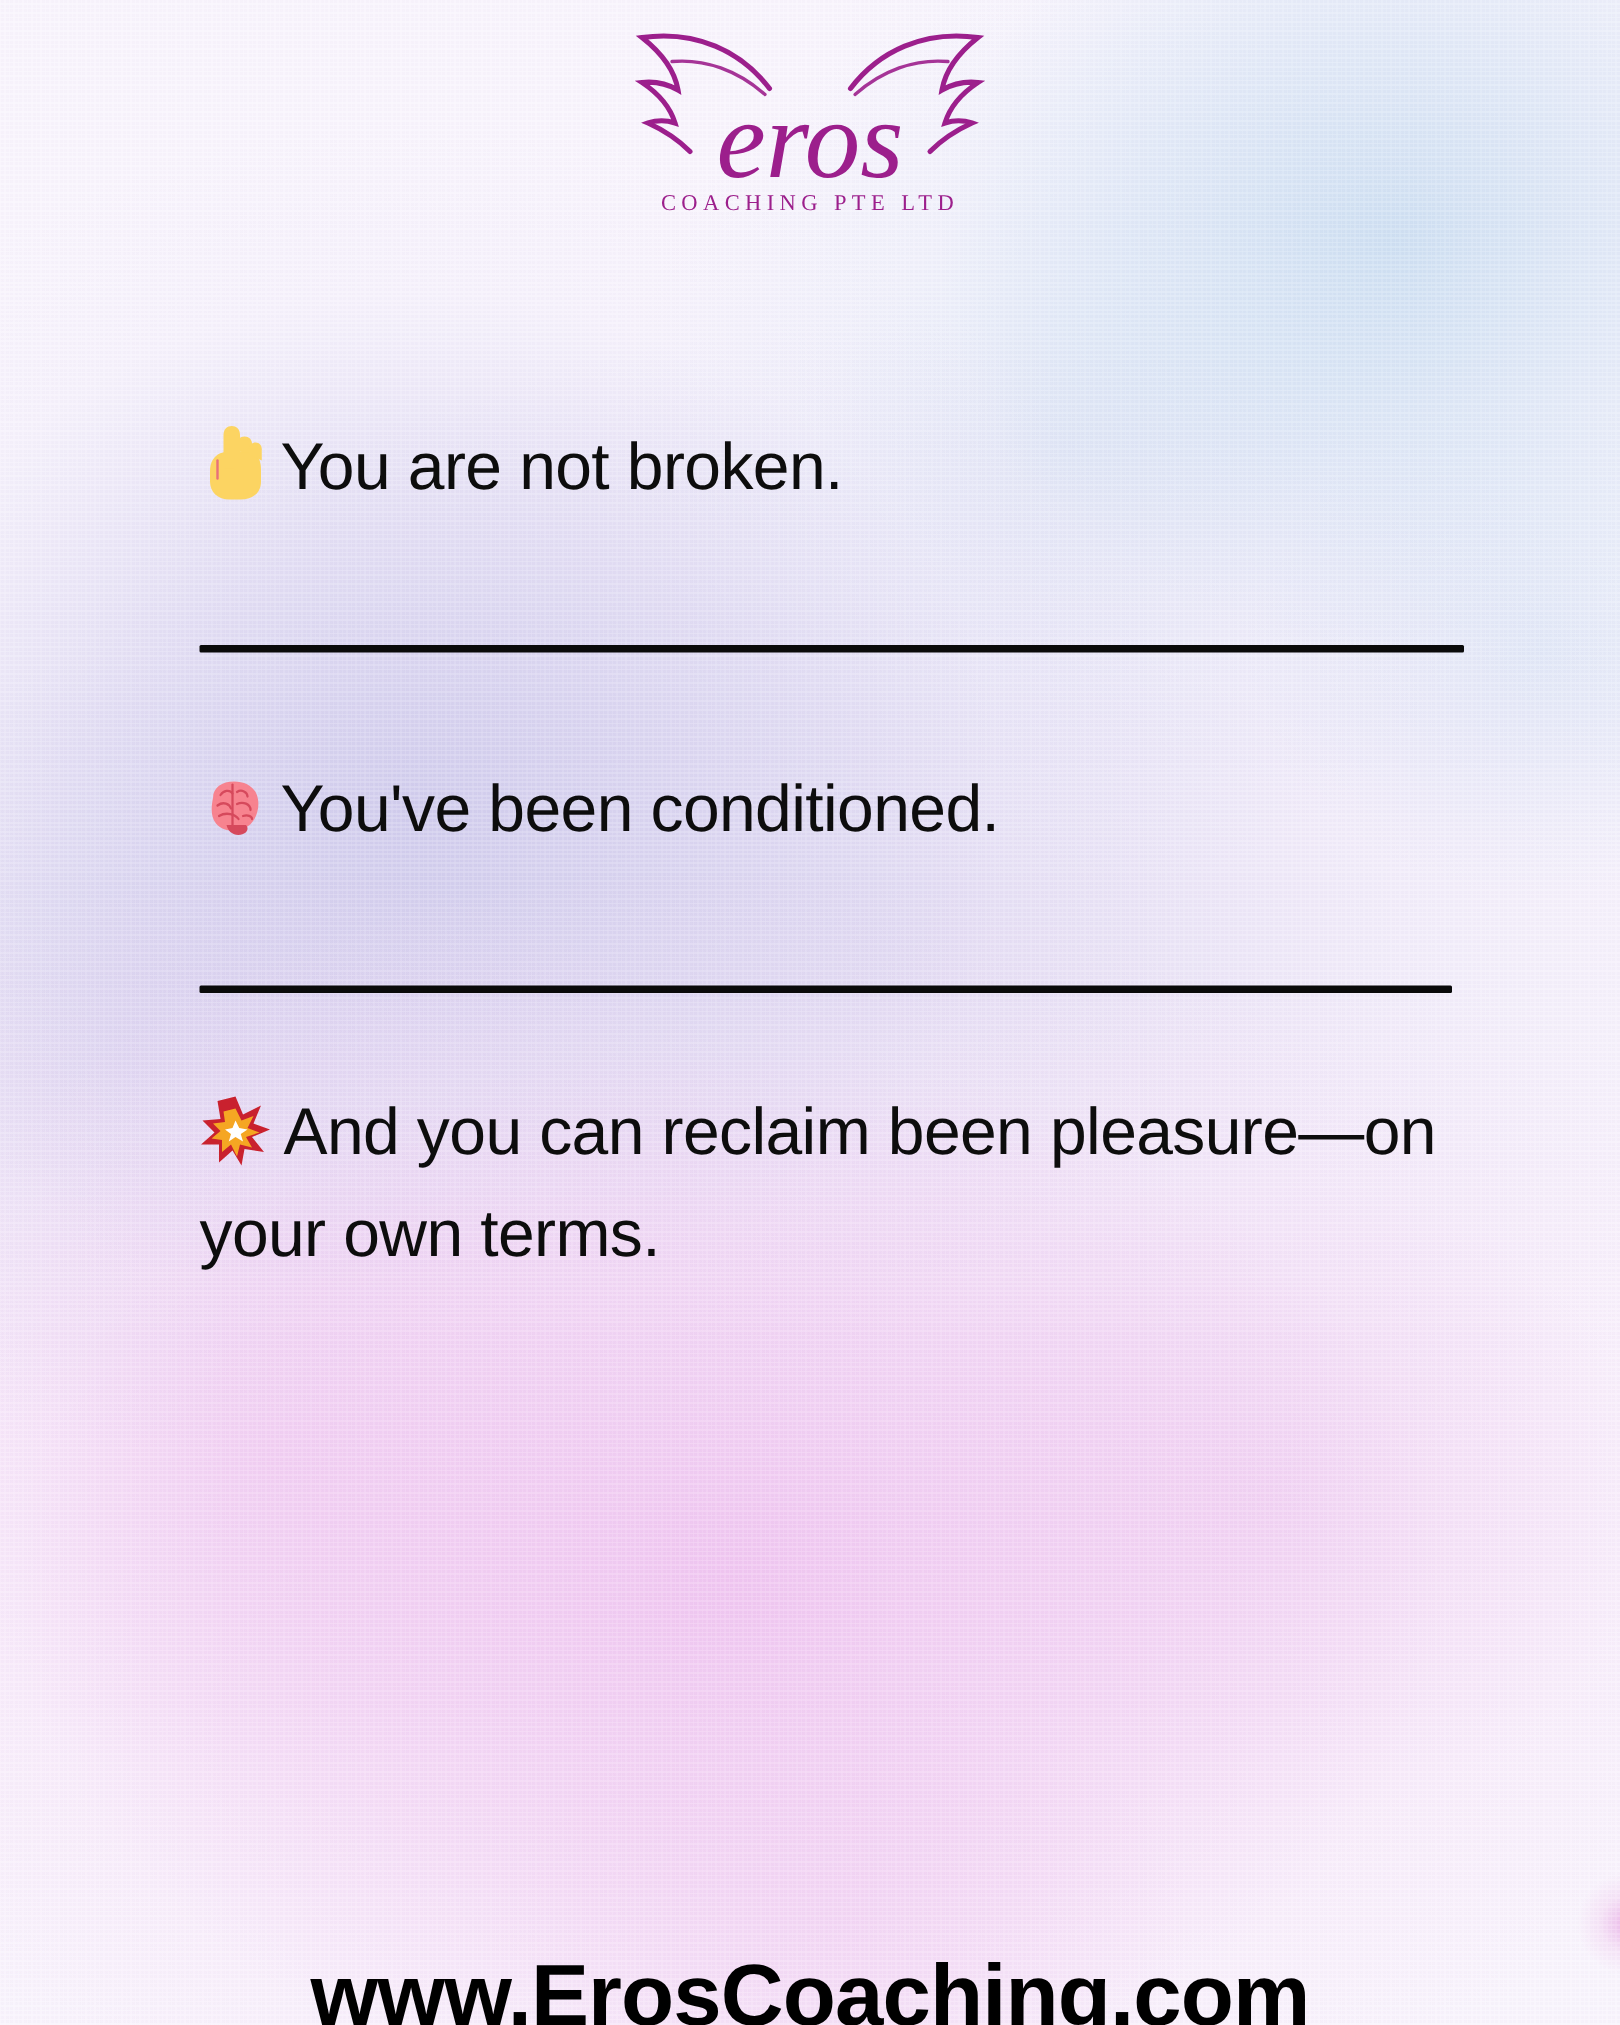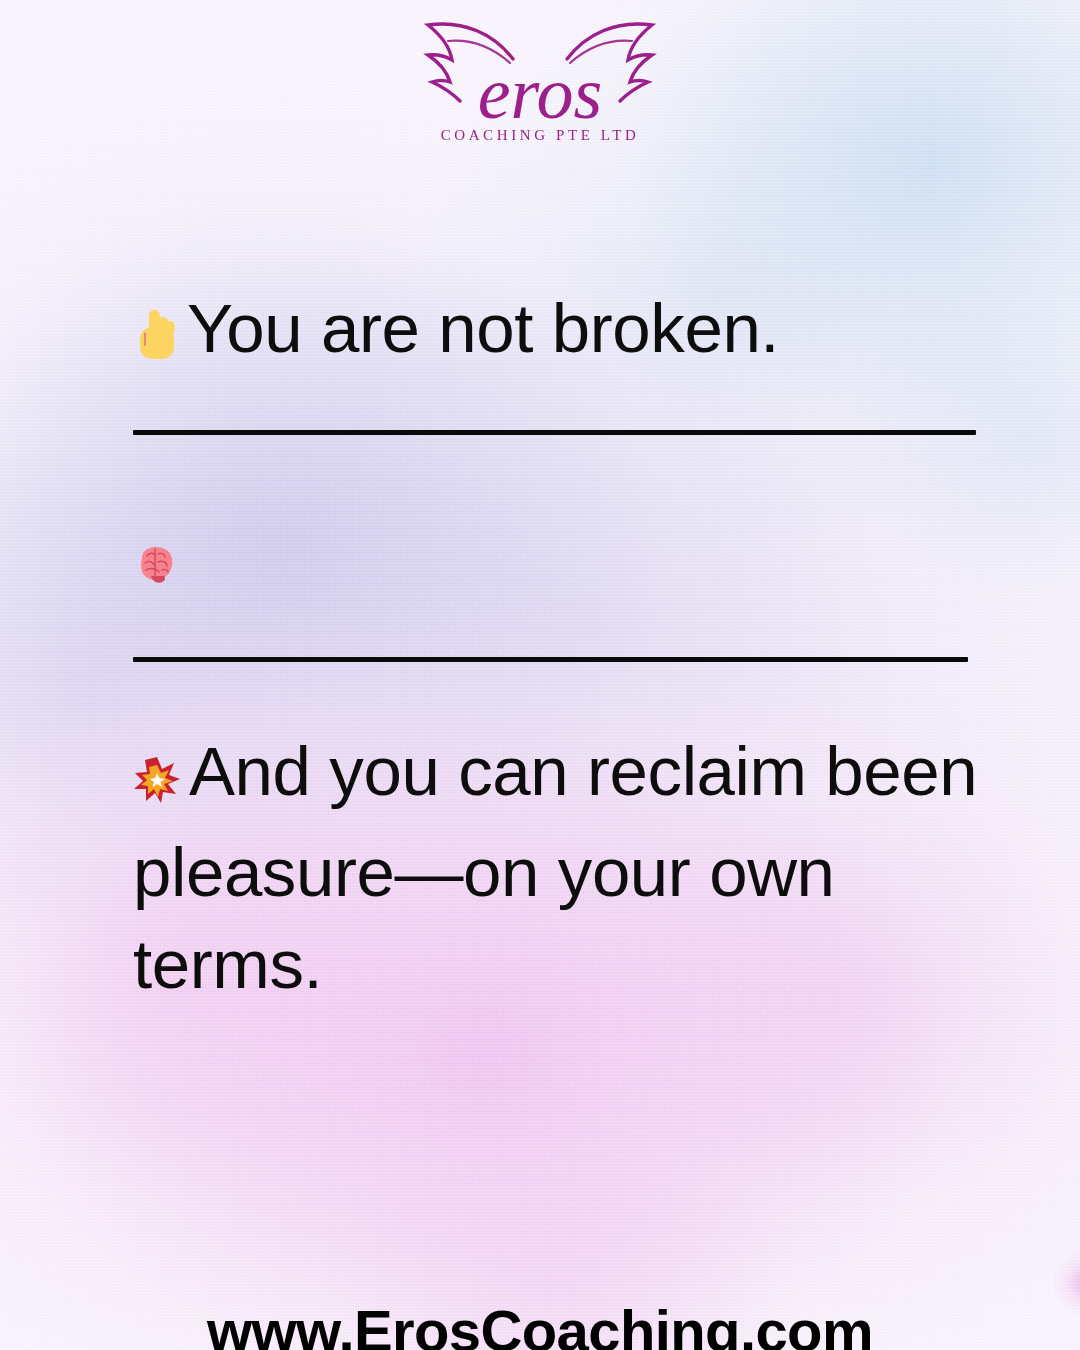--- a/index.html
+++ b/index.html
@@ -91,21 +91,21 @@
     z-index: 4;
   }
 
   .stmt {
     position: absolute;
     left: 133px;
     width: 860px;
     color: #0d0d0d;
     font-family: "Liberation Sans", sans-serif;
     font-weight: 300;
-    font-size: 69px;
+    font-size: 44px;
     line-height: 1.33;
     letter-spacing: -0.4px;
     white-space: pre-wrap;
   }
 
   #stmt-1 { top: 283px; }
   #stmt-2 { top: 511px; }
   #stmt-3 { top: 726px; }
 
   .rule {
@@ -193,21 +193,21 @@
 
           <g stroke="#d6495c" stroke-width="1.5" fill="none" stroke-linecap="round">
             <path d="M14 13 C16 10 20 9 22 12"></path>
             <path d="M25 11 C28 9 32 11 32 14"></path>
             <path d="M12 20 C16 17 20 19 21 22"></path>
             <path d="M25 19 C29 17 34 19 34 23"></path>
             <path d="M13 27 C18 24 24 26 26 29"></path>
             <path d="M29 27 C32 26 35 27 35 29"></path>
             <path d="M22 6 L22 33"></path>
           </g>
-        </svg></span></div>
+        </svg></span><span>You've been conditioned.</span></div>
 
     <div class="rule" id="rule-2"></div>
 
     <div class="stmt" id="stmt-3"><span class="emoji-svg"><svg width="48" height="48" viewBox="0 0 48 48" xmlns="http://www.w3.org/2000/svg">
 
           <path d="M24 1 L29 13 L41 7 L36 19 L47 23 L35 28 L43 38 L30 36 L28 47 L22 37 L13 45 L13 33 L1 33 L10 25 L2 17 L14 16 L12 4 Z" fill="#c9212e"></path>
 
           <path d="M24 9 L28 17 L36 14 L32 22 L40 25 L31 28 L35 35 L27 33 L25 41 L21 33 L15 38 L15 30 L8 29 L14 24 L9 19 L17 18 L16 11 Z" fill="#f5a623"></path>
 
           <path d="M24 17 L26.5 22 L32 23 L27.5 26 L29 31 L24 28 L19.5 31 L21 26 L17 23 L22 22 Z" fill="#ffffff"></path>

